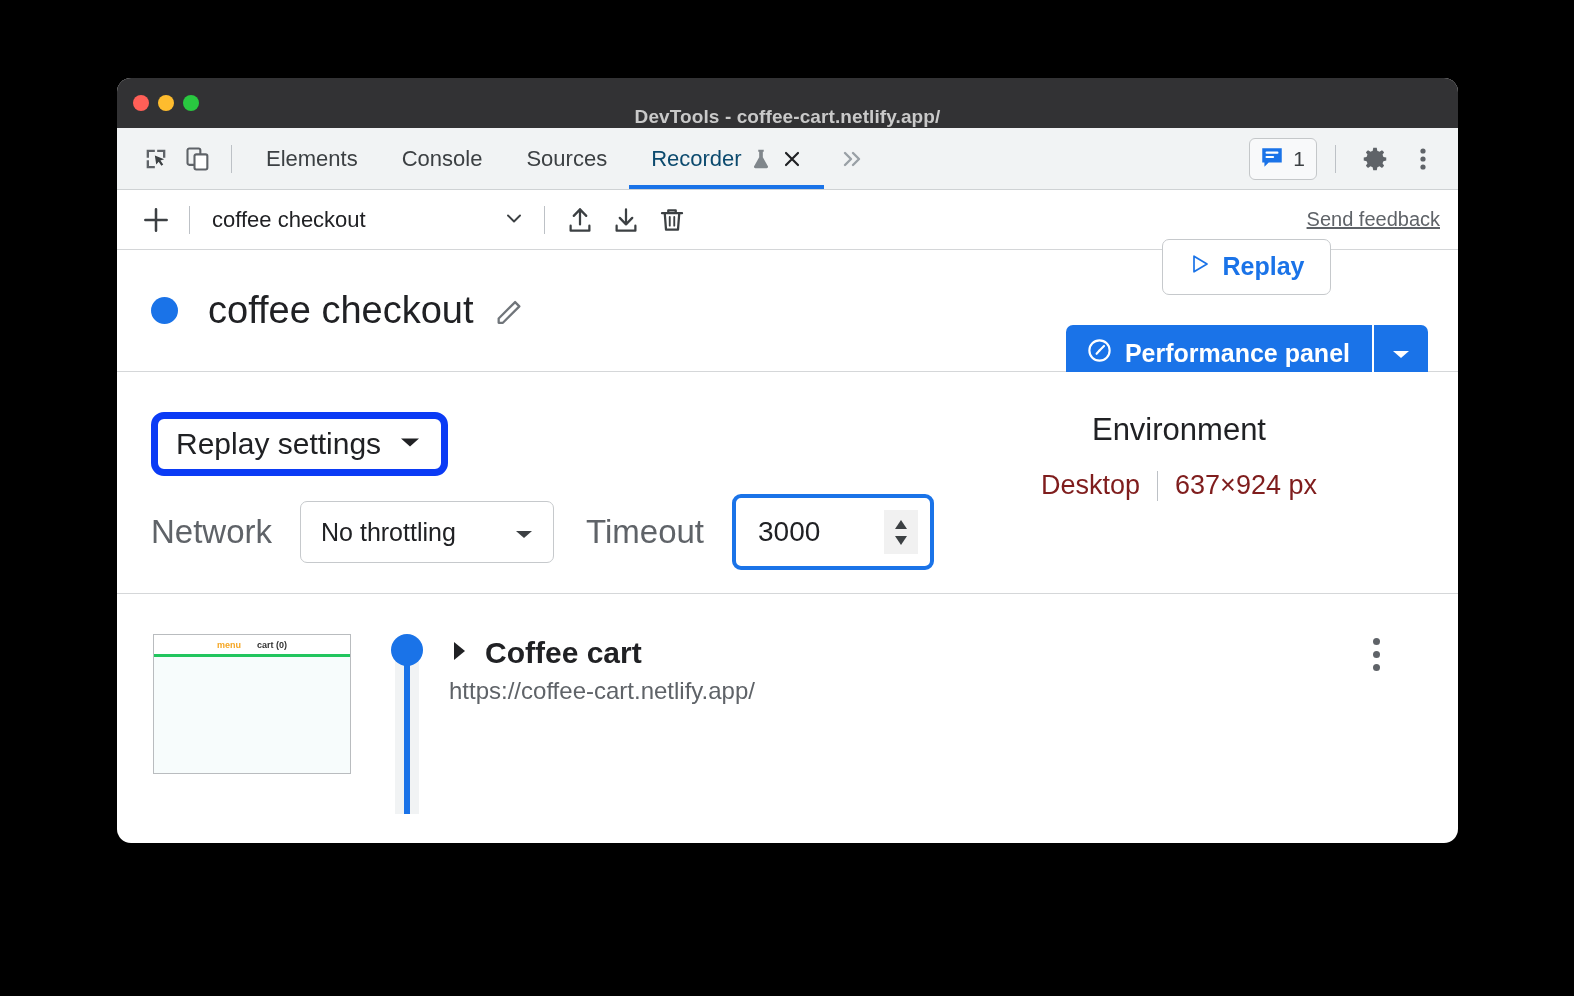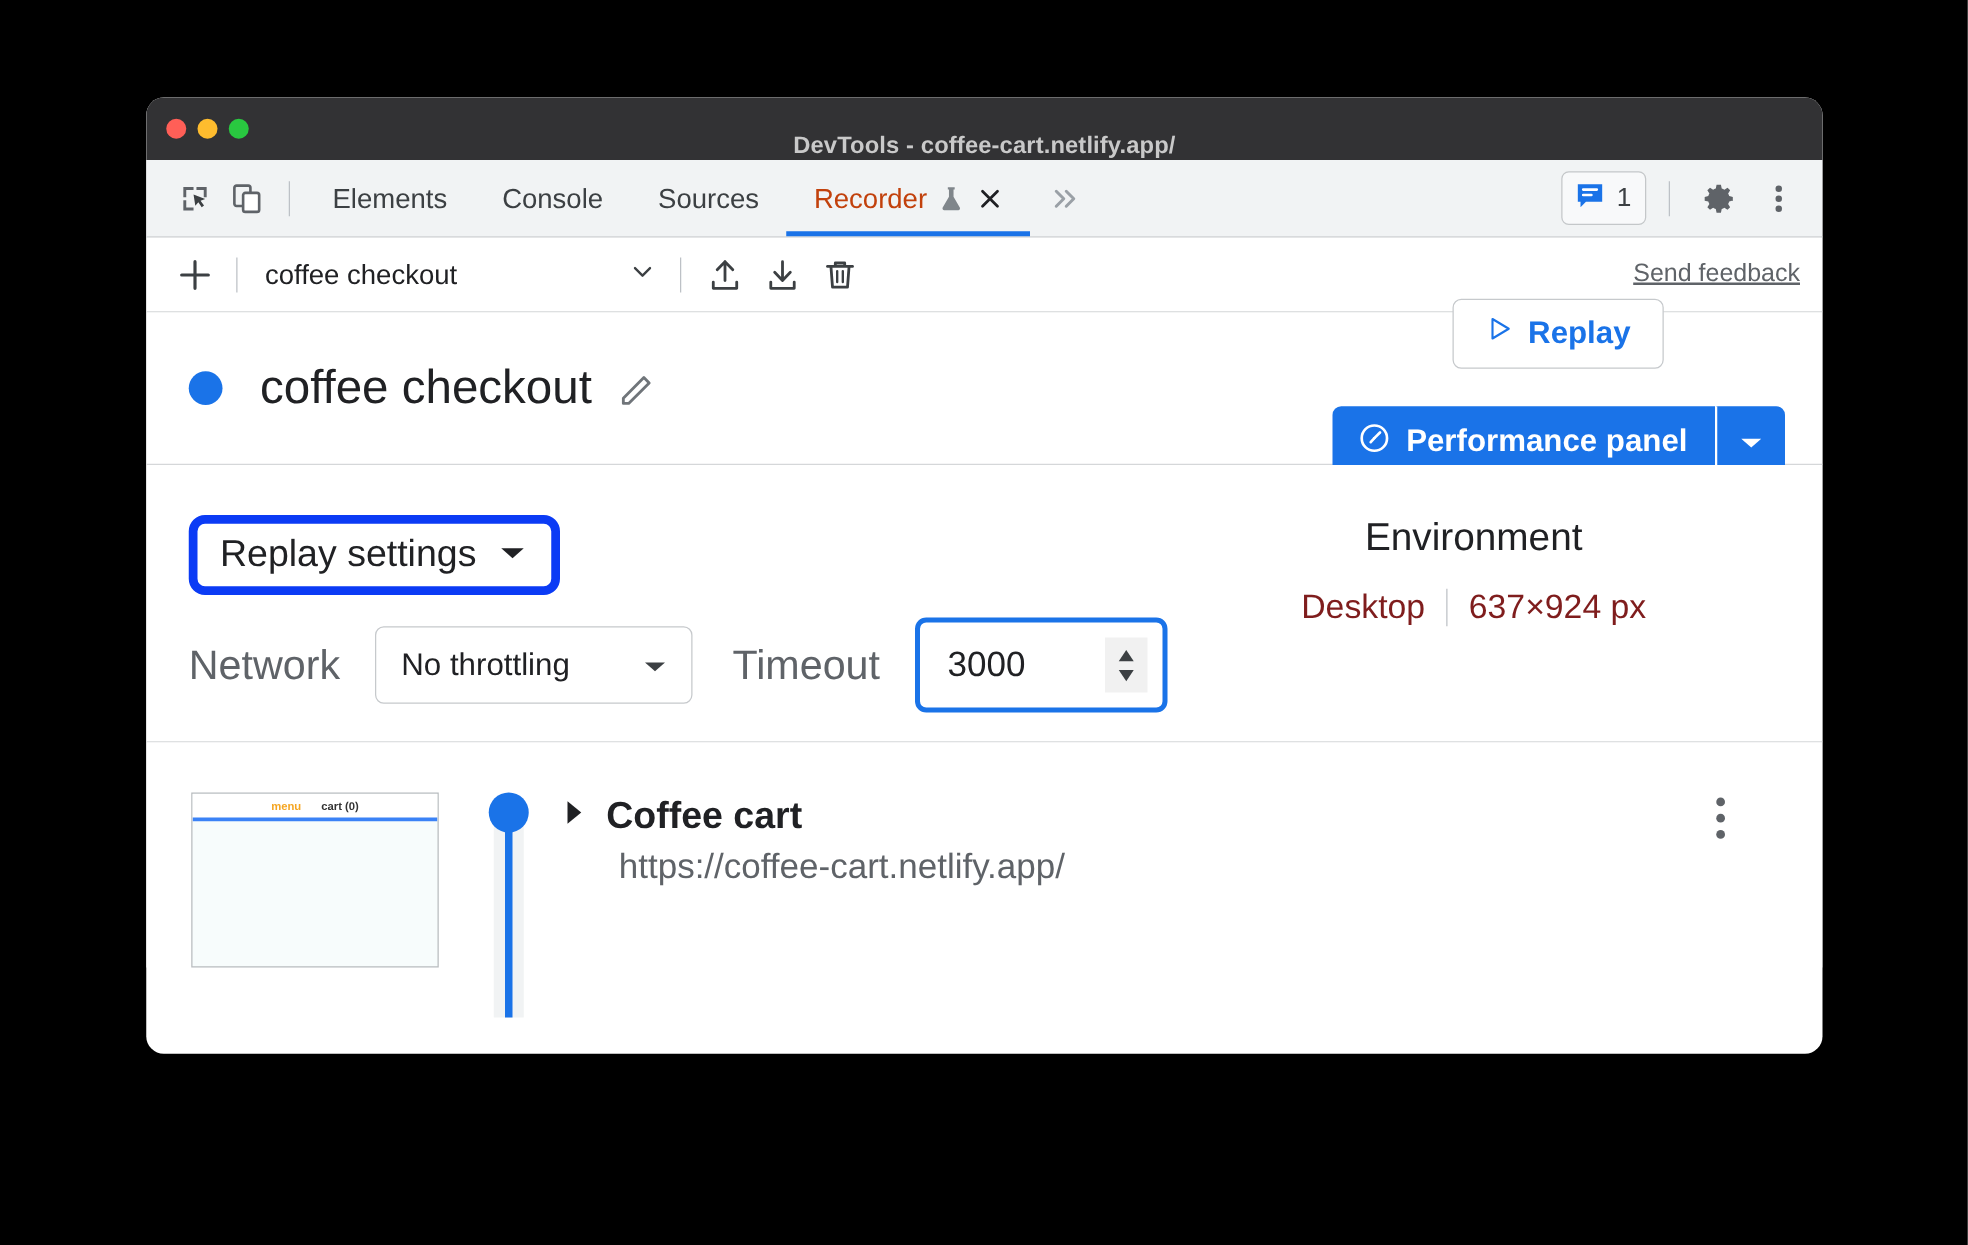--- a/index.html
+++ b/index.html
@@ -69,21 +69,21 @@
   .tabs { display: flex; align-items: center; height: 100%; }
   .tab {
     height: 100%;
     display: flex; align-items: center;
     padding: 0 22px;
     font-size: 22px;
     color: #3c4043;
     position: relative;
     white-space: nowrap;
   }
-  .tab.active { color: #c2410c; }
+  .tab.active { color: #0c4a6e; }
   .tab.active::after {
     content: "";
     position: absolute;
     left: 0; right: 0; bottom: 0;
     height: 4px;
     background: #1a73e8;
   }
   .tab .flask { margin-left: 9px; display: flex; align-items: center; }
   .tab .tabclose { margin-left: 11px; display: flex; align-items: center; }
   .more-tabs {
@@ -307,21 +307,21 @@
     width: 198px; height: 140px;
     border: 1px solid #b9bcbf;
     background: #f7fcfc;
     flex: none;
     position: relative;
     overflow: hidden;
   }
   .thumb-bar {
     height: 22px;
     background: #ffffff;
-    border-bottom: 3px solid #3b82f6;
+    border-bottom: 3px solid #22c55e;
     display: flex; align-items: center; justify-content: center;
     gap: 16px;
     font-size: 9px;
   }
   .thumb-menu { color: #f5a623; font-weight: bold; }
   .thumb-cart { color: #333; font-weight: bold; }
   .timeline {
     margin-left: 40px;
     width: 32px;
     position: relative;
@@ -354,22 +354,21 @@
     display: flex; align-items: center;
     gap: 16px;
   }
   .step-title {
     font-size: 30px;
     font-weight: bold;
     color: #202124;
   }
   .step-url {
     margin-top: 6px;
-    margin-left: 46px;
-    font-size: 28px;
+    font-size: 24px;
     color: #5f6368;
   }
   .step-menu {
     margin-left: auto;
     margin-right: 62px;
     margin-top: 4px;
     width: 40px;
     display: flex; flex-direction: column;
     align-items: center; gap: 6px;
   }

